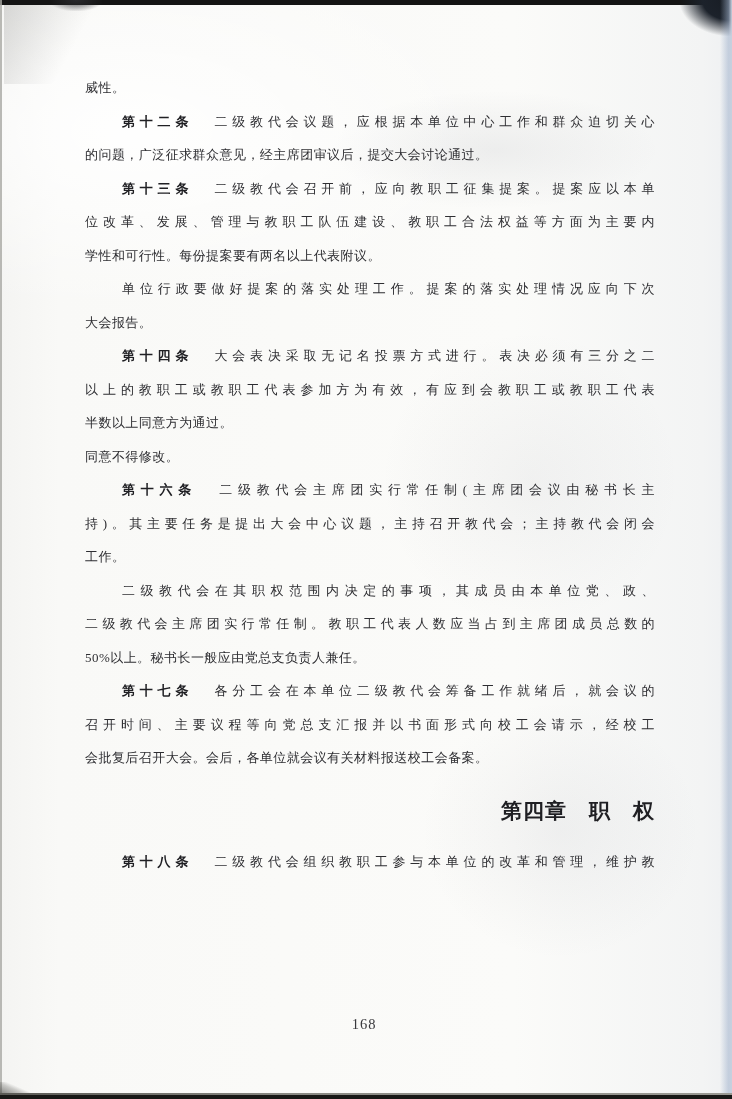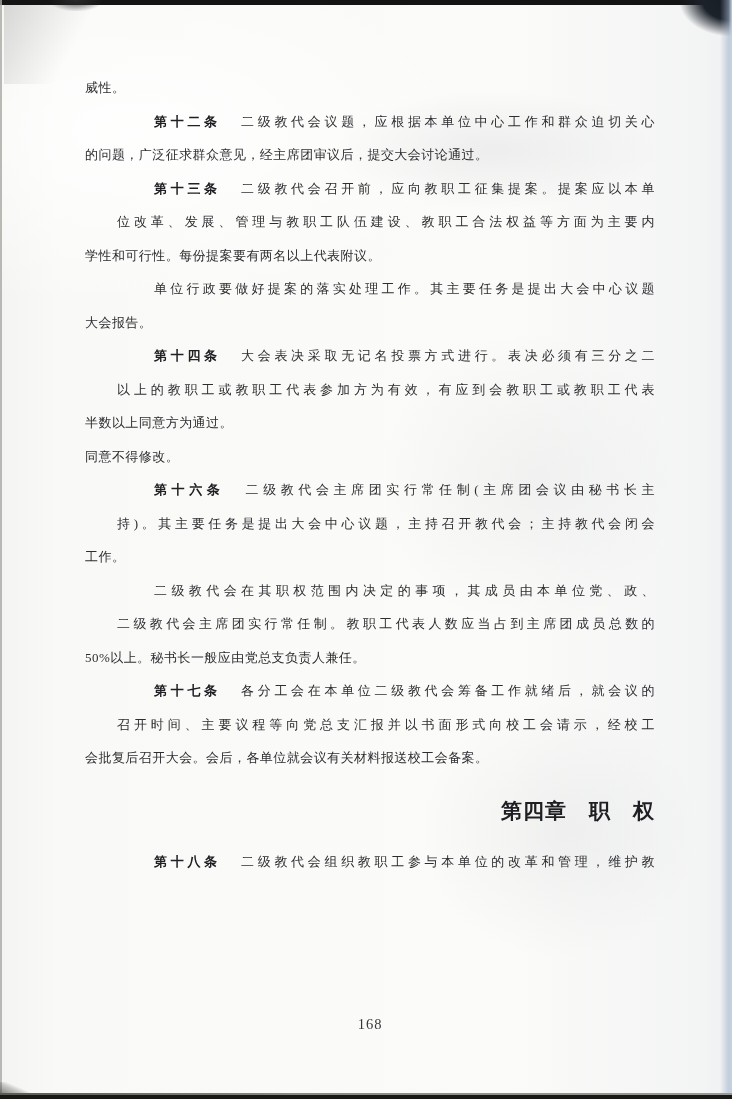--- a/index.html
+++ b/index.html
@@ -38,45 +38,45 @@
   .curl-shadow{position:absolute;top:4px;left:4px;width:150px;height:80px;
     background:linear-gradient(118deg, rgba(130,130,128,.28), rgba(130,130,128,0) 48%);}
   .corner-bl{position:absolute;bottom:4px;left:0;width:30px;height:13px;
     background:linear-gradient(to top right, rgba(70,70,66,.7) 0%, rgba(70,70,66,.25) 45%, rgba(70,70,66,0) 62%);}
 
   
   .content{position:absolute;left:85px;top:71px;width:570px;color:#2e2e32;}
   .line{font-size:13px;line-height:33.5px;height:33.5px;letter-spacing:.45px;
         white-space:nowrap;}
   .line.indent{padding-left:37px;}
-  .line.justify{text-align:justify;text-align-last:justify;margin-left:32px;}
+  .line.justify{text-align:justify;text-align-last:justify;}
   .line b{font-weight:700;color:#202024;}
   .gap{display:inline-block;width:17px;}
   .heading{font-size:21px;font-weight:700;color:#1f1f23;text-align:right;
     line-height:40px;height:40px;margin:16px 0 14px 0;letter-spacing:1px;white-space:nowrap;}
-  .page-number{position:absolute;left:12px;top:1016px;width:716px;text-align:center;
+  .page-number{position:absolute;left:6px;top:1016px;width:716px;text-align:center;
     font-size:14.5px;letter-spacing:1px;color:#38383c;}
 </style>
 </head>
 <body>
 
 <div class="paper">
   <div class="smudge s1"></div>
   <div class="smudge s2"></div>
   <div class="smudge s3"></div>
 
   <div class="curl-shadow"></div>
   <div class="content">
       <div class="line">威性。</div>
       <div class="line indent justify"><b>第十二条</b><span class="gap"></span>二级教代会议题，应根据本单位中心工作和群众迫切关心</div>
       <div class="line">的问题，广泛征求群众意见，经主席团审议后，提交大会讨论通过。</div>
       <div class="line indent justify"><b>第十三条</b><span class="gap"></span>二级教代会召开前，应向教职工征集提案。提案应以本单</div>
       <div class="line justify">位改革、发展、管理与教职工队伍建设、教职工合法权益等方面为主要内</div>
       <div class="line">学性和可行性。每份提案要有两名以上代表附议。</div>
-      <div class="line indent justify">单位行政要做好提案的落实处理工作。其主要任务是提出大会中心议题</div>
+      <div class="line indent justify">单位行政要做好提案的落实处理工作。提案的落实处理情况应向下次</div>
       <div class="line">大会报告。</div>
       <div class="line indent justify"><b>第十四条</b><span class="gap"></span>大会表决采取无记名投票方式进行。表决必须有三分之二</div>
       <div class="line justify">以上的教职工或教职工代表参加方为有效，有应到会教职工或教职工代表</div>
       <div class="line">半数以上同意方为通过。</div>
       <div class="line">同意不得修改。</div>
       <div class="line indent justify"><b>第十六条</b><span class="gap"></span>二级教代会主席团实行常任制(主席团会议由秘书长主</div>
       <div class="line justify">持)。其主要任务是提出大会中心议题，主持召开教代会；主持教代会闭会</div>
       <div class="line">工作。</div>
       <div class="line indent justify">二级教代会在其职权范围内决定的事项，其成员由本单位党、政、</div>
       <div class="line justify">二级教代会主席团实行常任制。教职工代表人数应当占到主席团成员总数的</div>

